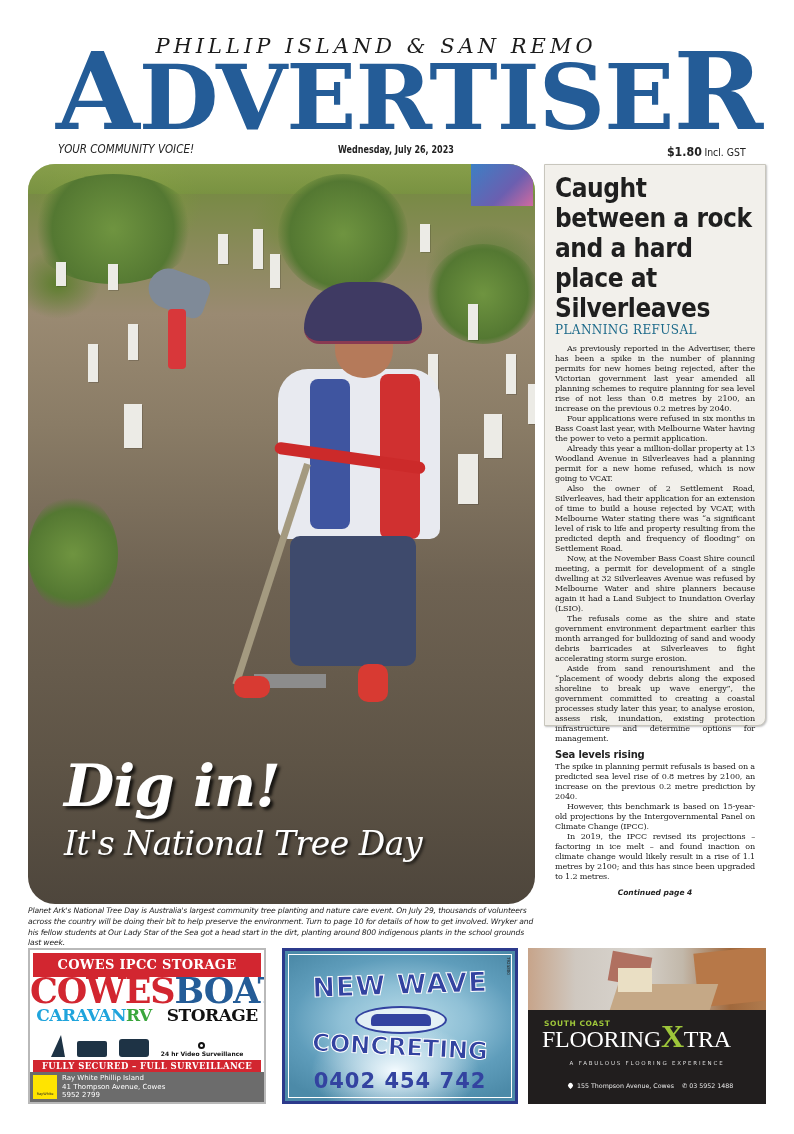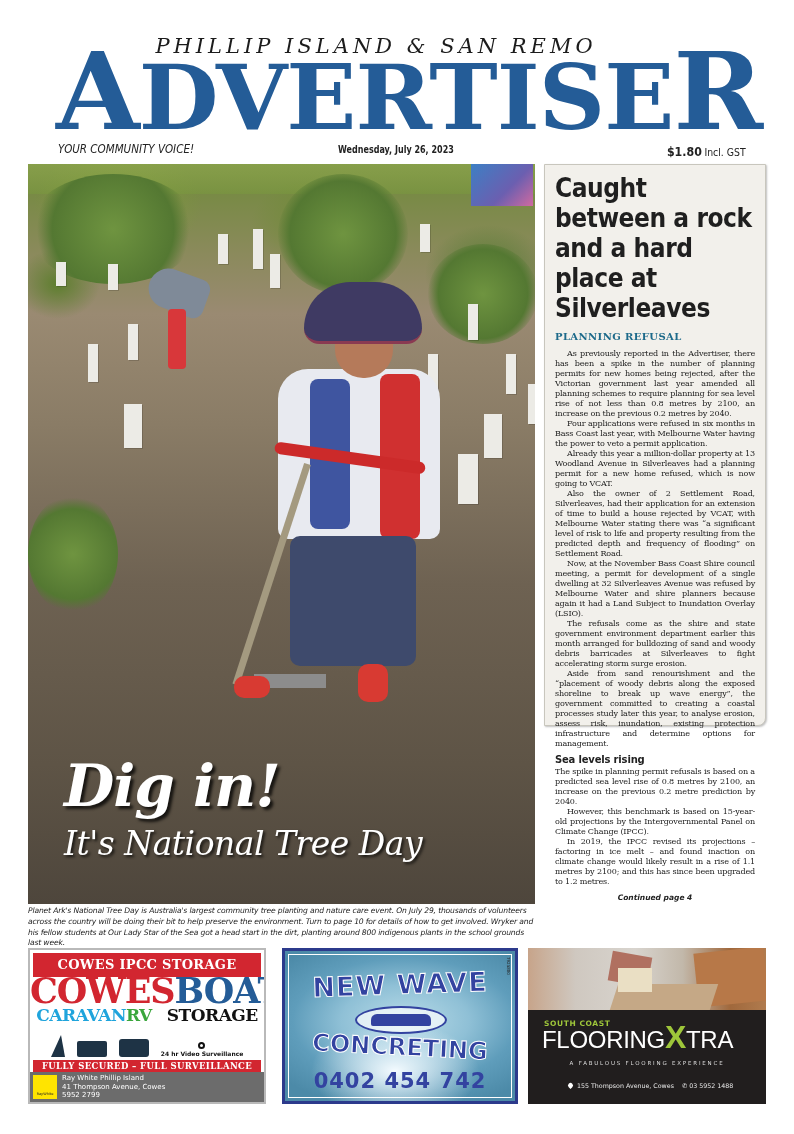--- a/index.html
+++ b/index.html
@@ -25,20 +25,21 @@
   .price .gst { font-size: 11px; margin-left: 3px; }
 
   
   .photo { position: absolute; left: 28px; top: 164px; width: 507px; height: 740px; overflow: hidden;
     background:
       radial-gradient(ellipse 120px 80px at 90px 40px, #7d9a3c 0%, rgba(125,154,60,0) 70%),
       radial-gradient(ellipse 110px 70px at 300px 60px, #6d8a34 0%, rgba(109,138,52,0) 70%),
       radial-gradient(ellipse 90px 70px at 460px 110px, #4f7a2e 0%, rgba(79,122,46,0) 70%),
       radial-gradient(ellipse 60px 50px at 30px 120px, #5d7e2e 0%, rgba(93,126,46,0) 70%),
       linear-gradient(180deg, #6f8a3a 0px, #8b8a5c 90px, #9a8a72 150px, #8a7c66 260px, #6e6252 420px, #5e5446 600px, #4e463c 740px);
+    border-radius: 27px;
   }
   .photo .sky { position: absolute; left: 0; top: 0; width: 507px; height: 30px; background: linear-gradient(180deg,#9fb35a,#7a9a3e); opacity: .5; }
   .photo .mural { position: absolute; right: 2px; top: 0; width: 62px; height: 42px; background: linear-gradient(135deg,#3d7fc4,#6b5fb0 60%,#d06aa0); }
   .guard { position: absolute; width: 10px; background: #ecebe6; box-shadow: 1px 1px 0 rgba(0,0,0,.15); }
   .shrub { position: absolute; border-radius: 50%; background: radial-gradient(circle, #6f9440 0%, #547832 60%, rgba(84,120,50,0) 75%); }
   .girl-body { position: absolute; left: 120px; top: 108px; width: 60px; height: 40px; background: #7f8a98; border-radius: 20px 10px 10px 20px; transform: rotate(20deg); }
   .girl-legs { position: absolute; left: 140px; top: 145px; width: 18px; height: 60px; background: #d8373a; border-radius: 4px; }
   .boy-hat { position: absolute; left: 276px; top: 118px; width: 118px; height: 62px; background: #3f3a63; border-radius: 60px 60px 20px 20px; border-bottom: 3px solid #8a3a52; }
   .boy-face { position: absolute; left: 307px; top: 150px; width: 58px; height: 64px; background: #b57a5a; border-radius: 28px; }
   .boy-shirt { position: absolute; left: 250px; top: 205px; width: 162px; height: 170px; background: #e8eaf0; border-radius: 30px 30px 10px 10px; }
@@ -57,21 +58,21 @@
     font-size: 33px; color: #ffffff; letter-spacing: -0.5px; text-shadow: 2px 2px 3px rgba(0,0,0,.75); }
 
   .caption { position: absolute; left: 28px; top: 906px; width: 510px; font-family: "DejaVu Sans", sans-serif; font-style: italic;
     font-size: 7.6px; line-height: 10.8px; color: #1c1c1c; letter-spacing: -0.15px; }
 
   
   .story { position: absolute; left: 544px; top: 164px; width: 222px; height: 562px; background: #f2f0eb;
     border: 1px solid #c8c6bd; border-radius: 0 0 8px 0; box-shadow: 1px 1px 2px rgba(0,0,0,.25); padding: 8px 10px 0 10px; }
   .story-headline { font-family: "DejaVu Sans", sans-serif; font-size: 26px; line-height: 30px; color: #1f1f1f;
     letter-spacing: -0.5px; transform: scaleX(0.9); transform-origin: left; width: 222px; }
-  .story-kicker { margin-top: 8px; font-family: "DejaVu Serif", serif; font-weight: bold; font-size: 10px; color: #1d6a8a; letter-spacing: 0.4px; }
+  .story-kicker { margin-top: 0; font-family: "DejaVu Serif", serif; font-weight: normal; font-size: 12px; color: #1d6a8a; letter-spacing: 0.4px; }
   .story-body { margin-top: 7px; font-family: "DejaVu Serif", serif; font-size: 8.05px; line-height: 10.0px; color: #222;
     text-align: justify; hyphens: manual; letter-spacing: -0.18px; }
   .story-body p { text-indent: 12px; }
   .story-body p.first { text-indent: 0; }
   .story-sub { margin-top: 6px; margin-bottom: 2px; font-family: "DejaVu Sans", sans-serif; font-weight: bold; font-size: 10px; color: #222; }
   .story-cont { margin-top: 6px; text-align: center; font-family: "DejaVu Sans", sans-serif; font-style: italic; font-weight: bold; font-size: 7.5px; color: #222; }
 
   
   .ad { position: absolute; top: 948px; height: 156px; overflow: hidden; }
   .ad1 { left: 28px; width: 238px; border: 2px solid #b9b9b9; background: #ffffff; }
@@ -106,21 +107,21 @@
     font-size: 21px; color: #3343a0; letter-spacing: 1px; }
   .nw-tag { position: absolute; right: 4px; top: 6px; font-family: "DejaVu Sans", sans-serif; font-size: 4px; color: #222; writing-mode: vertical-rl; }
 
   .ad3 { left: 528px; width: 238px; background: #211e1e; }
   .ad3 .pic { position: absolute; left: 0; top: 0; width: 238px; height: 62px; background: linear-gradient(90deg, #c7a48a 0%, #cfc8c0 20%, #d8d4ce 45%, #c2b8aa 65%, #a0683c 85%, #b07b4e 100%); }
   .tile1 { position: absolute; left: 82px; top: 6px; width: 40px; height: 30px; background: #b07060; transform: rotate(10deg); }
   .tile2 { position: absolute; left: 90px; top: 20px; width: 34px; height: 24px; background: #eadfc4; }
   .carpet { position: absolute; left: 86px; top: 36px; width: 100px; height: 26px; background: #c5a886; transform: skewX(-18deg); }
   .wood { position: absolute; left: 168px; top: 2px; width: 70px; height: 54px; background: #b77848; transform: rotate(-6deg); }
   .fx-small { position: absolute; left: 16px; top: 71px; font-family: "DejaVu Sans", sans-serif; font-weight: bold; font-size: 7.5px; color: #9ec63a; letter-spacing: .6px; }
-  .fx-big { position: absolute; left: 14px; top: 78px; font-family: Liberation Sans, sans-serif; font-size: 24px; color: #ffffff; letter-spacing: -0.3px; }
+  .fx-big { position: absolute; left: 14px; top: 78px; font-family: Liberation Serif, serif; font-size: 24px; color: #ffffff; letter-spacing: -0.3px; }
   .fx-big .x { color: #9ec63a; font-weight: bold; font-size: 32px; line-height: 20px; }
   .fx-tag { position: absolute; left: 0; top: 112px; width: 238px; text-align: center; font-family: "DejaVu Sans", sans-serif; font-size: 5.5px; color: #ddd; letter-spacing: 1.8px; }
   .fx-addr { position: absolute; left: 40px; top: 134px; font-family: "DejaVu Sans", sans-serif; font-size: 6.3px; color: #e8e8e8; }
   .fx-addr .pin { display: inline-block; width: 5px; height: 5px; background: #fff; border-radius: 50% 50% 50% 0; transform: rotate(-45deg); margin-right: 4px; }
   .fx-addr .phone-glyph { margin-left: 8px; margin-right: 2px; }
 </style>
 </head>
 <body>
 
 <header class="masthead">

